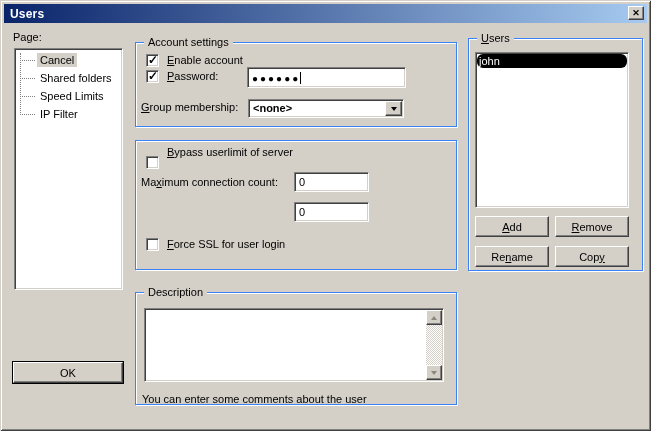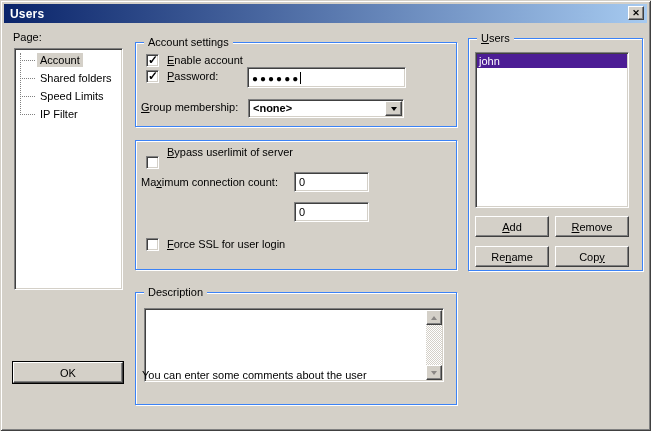--- a/index.html
+++ b/index.html
@@ -71,21 +71,21 @@
   }
   .btn.default{outline:1px solid #000;}
   .tree{position:absolute;overflow:hidden;padding-top:2px;}
   .vline{position:absolute;left:5px;top:4px;height:62px;border-left:1px dotted #808080;}
   .tree-item{position:relative;display:flex;align-items:center;height:18px;padding-left:5px;}
   .stub{width:15px;border-top:1px dotted #808080;margin-right:2px;}
   .tree-txt{padding:1px 3px;}
   .tree-txt.selected{background:#D4D0C8;}
   .listbox{position:absolute;overflow:hidden;padding:1px;}
   .user-row{height:14px;line-height:14px;padding-left:2px;}
-  .user-row.selected{background:#4c1d95;color:#fff;}
+  .user-row.selected{background:#000000;color:#fff;border-radius:6px;}
   .textarea{position:absolute;}
   .scrollbar{position:absolute;right:1px;top:1px;bottom:1px;width:16px;
     background-color:#e9e7e2;
     background-image:conic-gradient(#ffffff 25%, #d4d0c8 0 50%, #ffffff 0 75%, #d4d0c8 0);
     background-size:2px 2px;
   }
   .scroll-btn{
     position:absolute;left:0;width:16px;height:15px;background:#D4D0C8;
     border:1px solid;border-color:#ffffff #404040 #404040 #ffffff;
     box-shadow: inset -1px -1px 0 #808080;
@@ -104,21 +104,21 @@
     <span class="btn-close">
       <span>✕</span>
     </span>
   </div>
 
   <span class="label" style="left:13px;top:31px;">Page:</span>
   <div class="tree sunken" style="left:14px;top:48px;width:109px;height:242px;">
     <span class="vline"></span>
     <div class="tree-item">
       <span class="stub"></span>
-      <span class="tree-txt selected">Account</span>
+      <span class="tree-txt selected">Cancel</span>
     </div>
     <div class="tree-item">
       <span class="stub"></span>
       <span class="tree-txt">Shared folders</span>
     </div>
     <div class="tree-item">
       <span class="stub"></span>
       <span class="tree-txt">Speed Limits</span>
     </div>
     <div class="tree-item">
@@ -161,21 +161,21 @@
       <span></span>
       <div class="scrollbar">
         <span class="scroll-btn" style="top:0;">
           <span class="tri-up-g"></span>
         </span>
         <span class="scroll-btn" style="bottom:0;">
           <span class="tri-down-g"></span>
         </span>
       </div>
     </div>
-    <span class="hint" style="left:6px;top:76px;text-align:right;">You can enter some comments about the user</span>
+    <span class="hint" style="left:6px;top:100px;text-align:right;">You can enter some comments about the user</span>
   </div>
 
   <div class="groupbox" style="left:468px;top:38px;width:175px;height:233px;">
     <span class="legend"><u>U</u>sers</span>
     <div class="listbox sunken" style="left:6px;top:13px;width:154px;height:156px;">
       <div class="user-row selected">john</div>
     </div>
     <div class="btn" style="left:6px;top:177px;width:74px;height:21px;"><u>A</u>dd</div>
     <div class="btn" style="left:86px;top:177px;width:74px;height:21px;"><u>R</u>emove</div>
     <div class="btn" style="left:6px;top:207px;width:74px;height:21px;">Re<u>n</u>ame</div>

